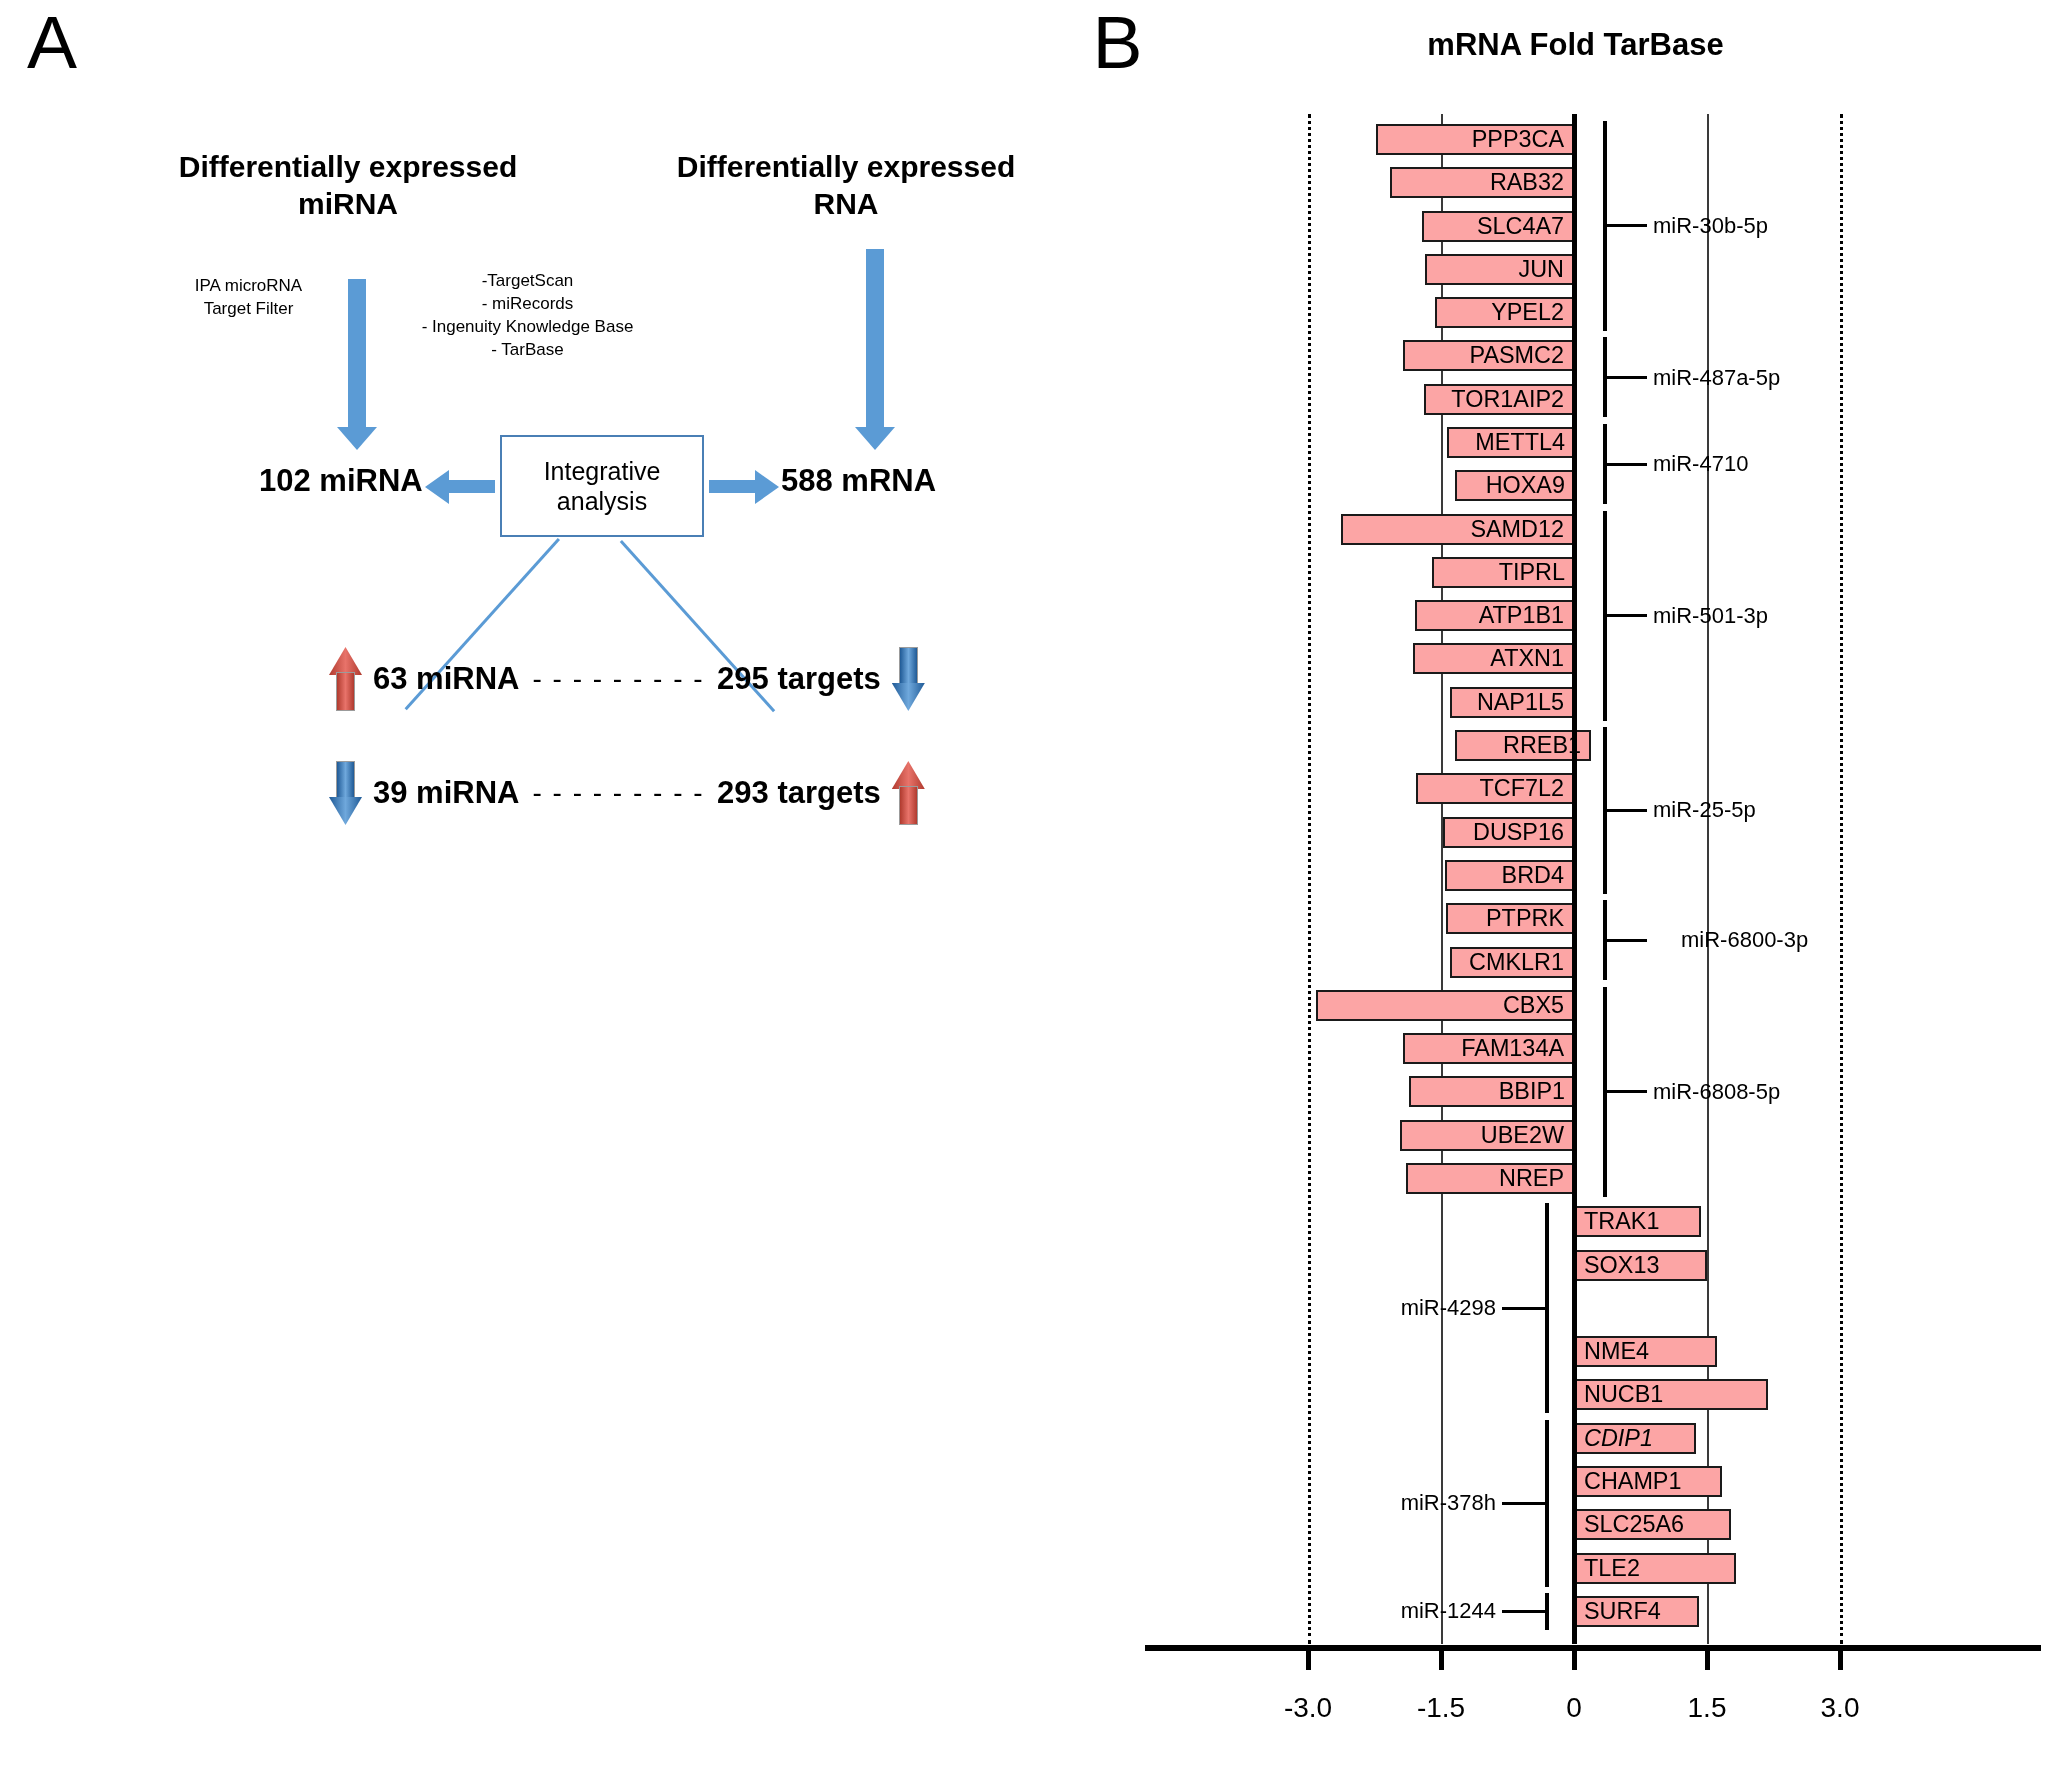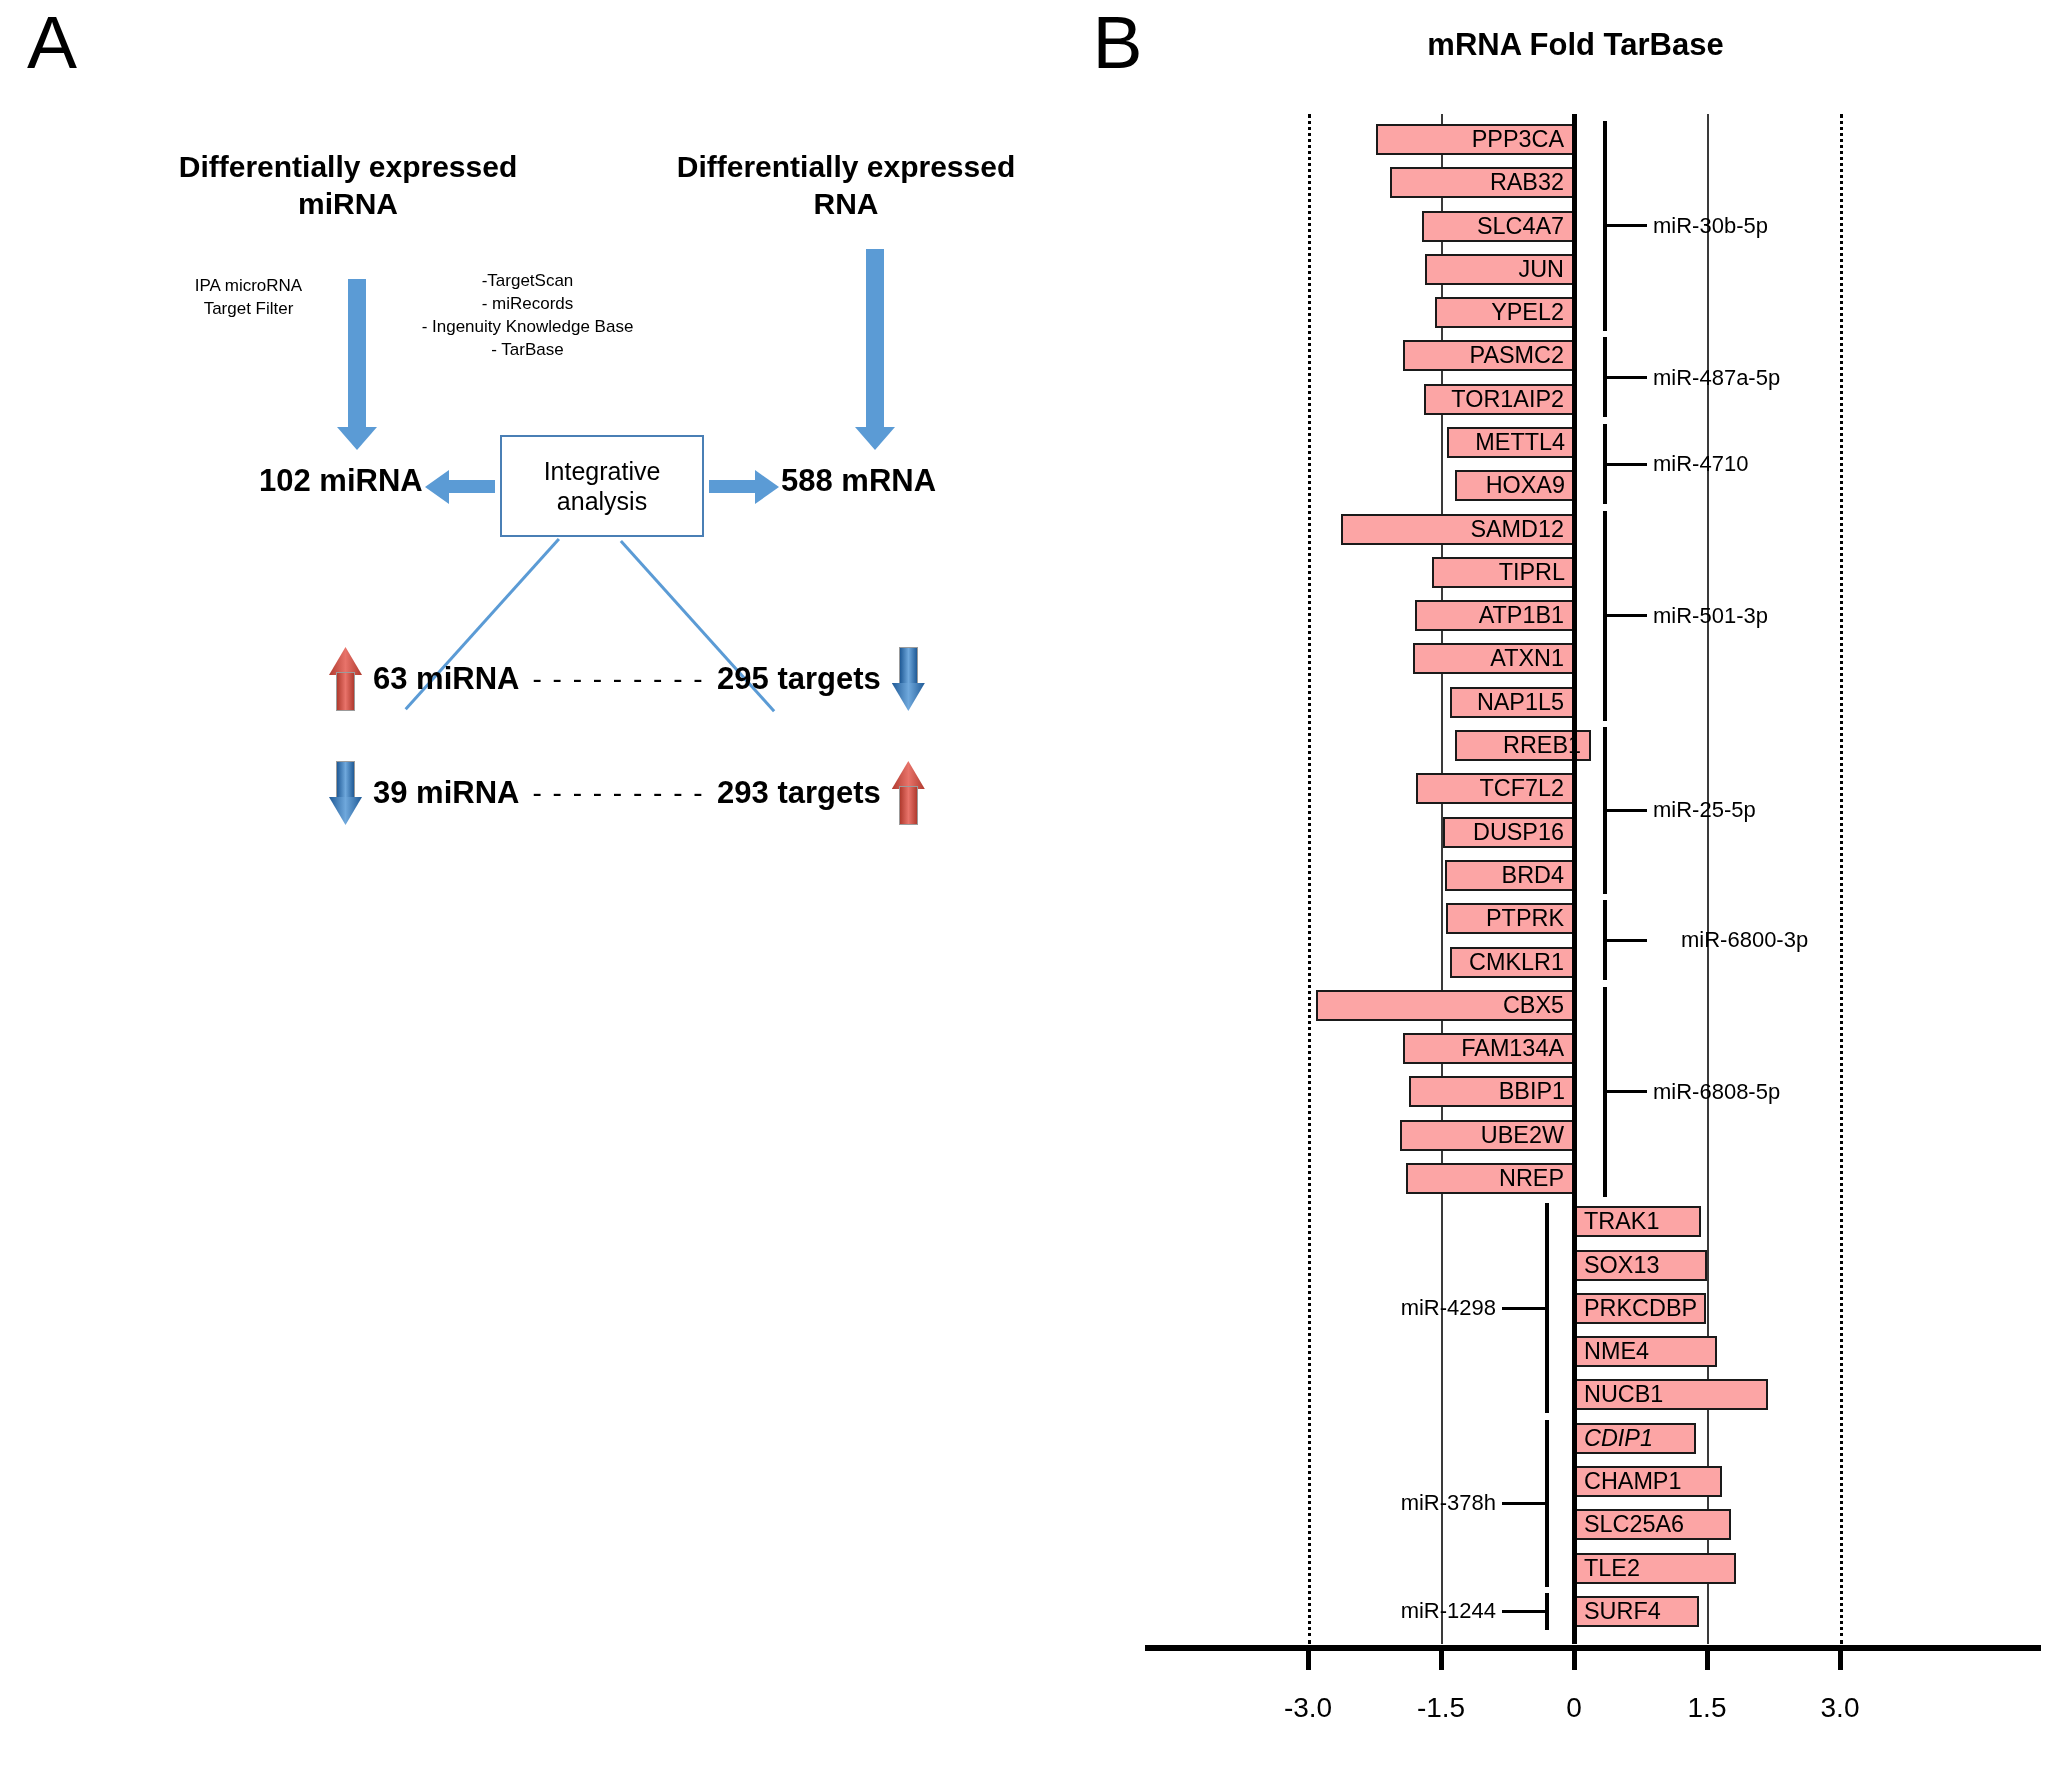--- a/index.html
+++ b/index.html
@@ -397,25 +397,20 @@
         </div>
       </div>
       <div class="bar-row" style="top: 1092px;">
         <div class="bar pos" style="left: 489px; width: 127px;">
           <span class="bar-label">TRAK1</span>
         </div>
       </div>
       <div class="bar-row" style="top: 1136px;">
         <div class="bar pos" style="left: 489px; width: 133px;">
           <span class="bar-label">SOX13</span>
-        </div>
-      </div>
-      <div class="bar-row" style="top: 1179px;">
-        <div class="bar pos" style="left: 489px; width: 132px;">
-          <span class="bar-label">PRKCDBP</span>
         </div>
       </div>
       <div class="bar-row" style="top: 1222px;">
         <div class="bar pos" style="left: 489px; width: 143px;">
           <span class="bar-label">NME4</span>
         </div>
       </div>
       <div class="bar-row" style="top: 1265px;">
         <div class="bar pos" style="left: 489px; width: 194px;">
           <span class="bar-label">NUCB1</span>

